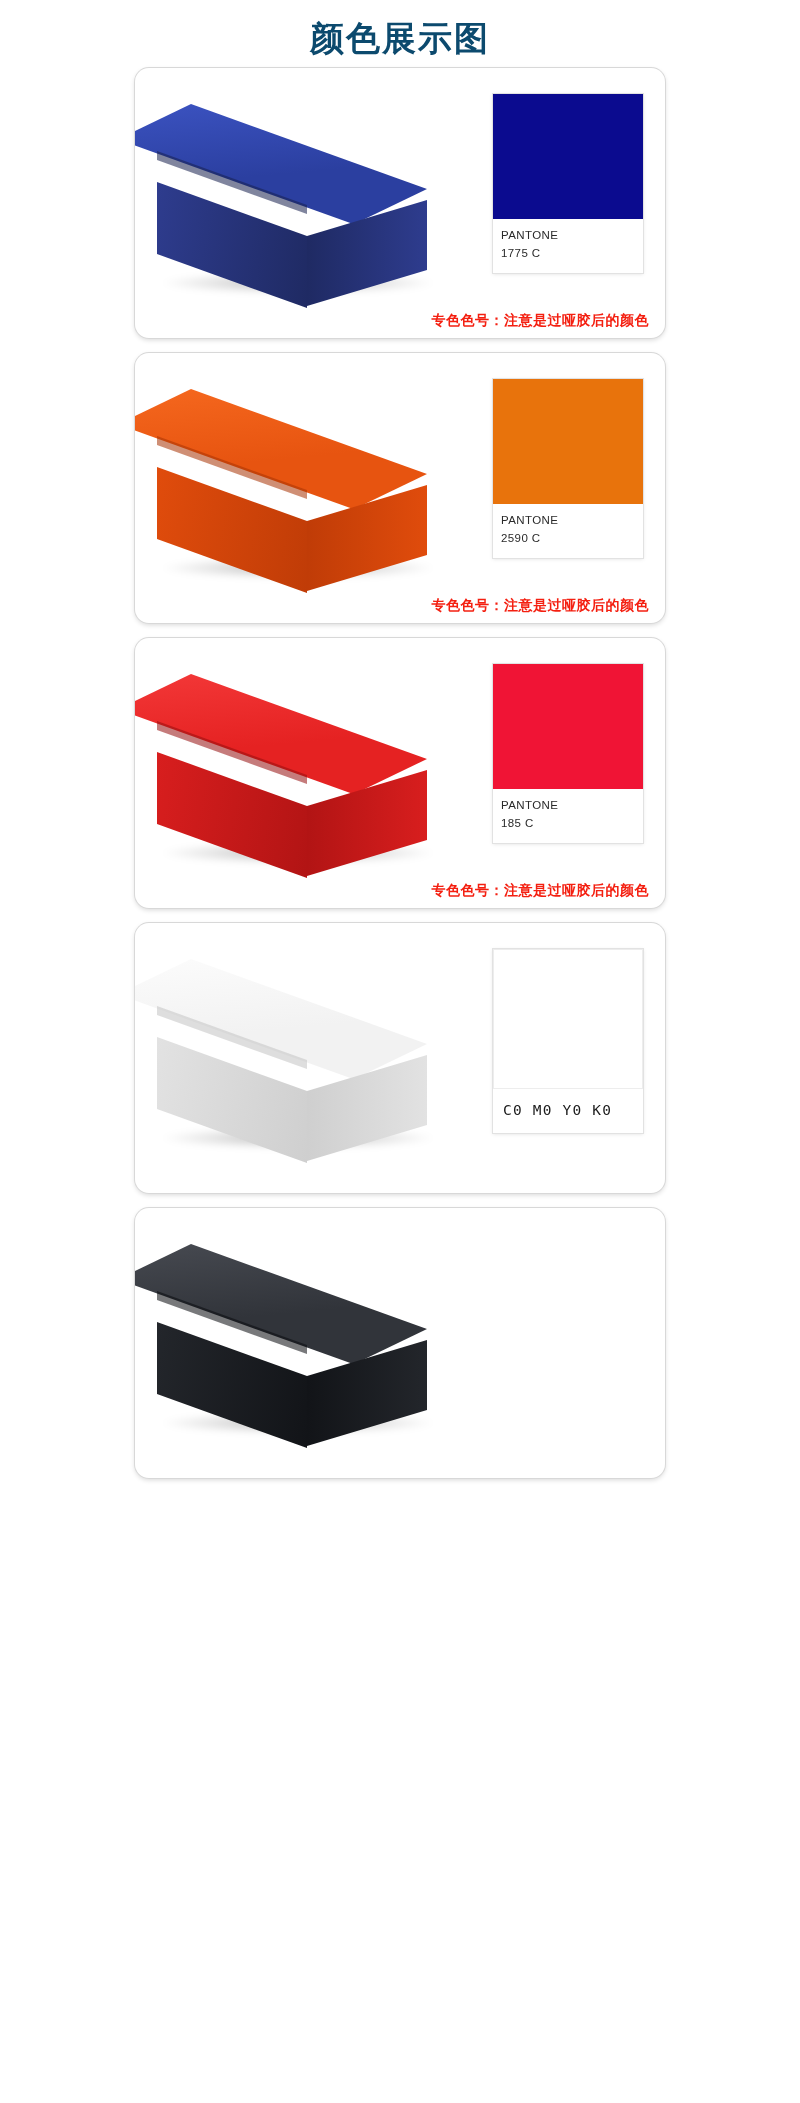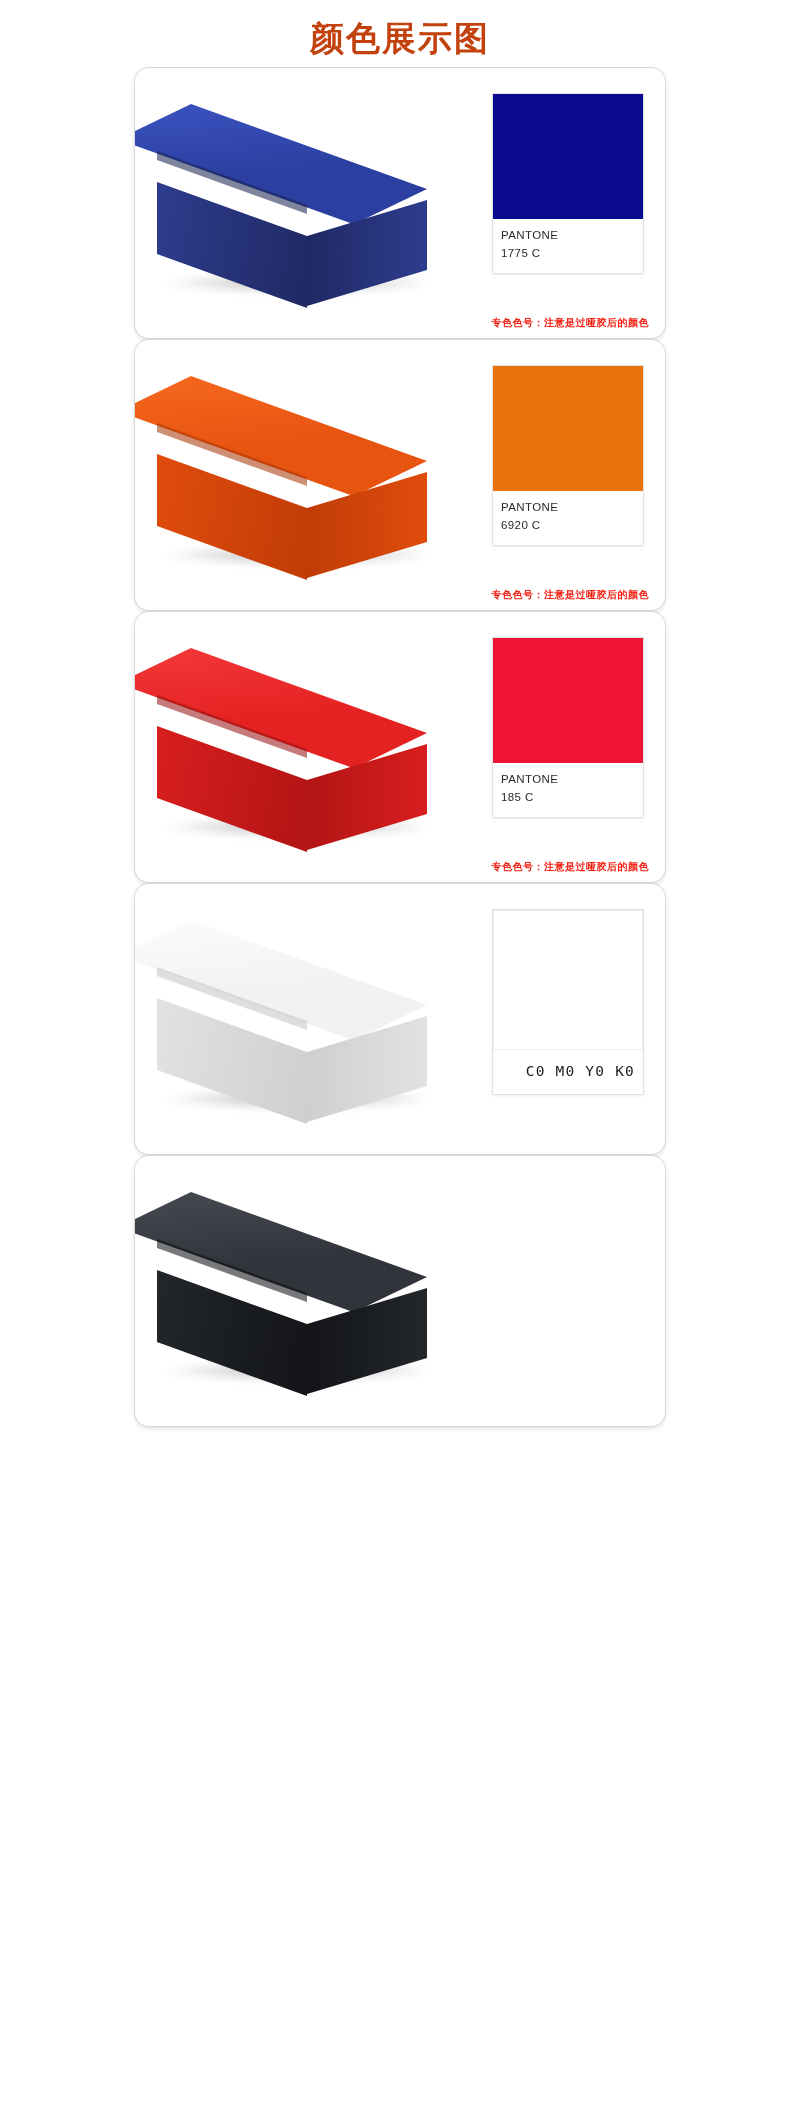--- a/index.html
+++ b/index.html
@@ -19,32 +19,32 @@
     width: 600px;
     margin: 0 auto;
     position: relative;
   }
 
   
   .page-title {
     text-align: center;
     font-size: 34px;
     font-weight: bold;
-    color: #c2410c;
+    color: #0c4a6e;
     letter-spacing: 2px;
     padding-top: 16px;
     padding-bottom: 6px;
     line-height: 1.35;
     font-family: "DejaVu Sans", "Liberation Sans", sans-serif;
   }
 
   
   .card {
     position: relative;
-    margin: 0 35px 2px 35px;
+    margin: 0 35px 15px 35px;
     background: #ffffff;
     border-radius: 14px;
     box-shadow: 0 0 0 1px #d8d8d8, 0 2px 5px rgba(0,0,0,0.16);
     height: 270px;
     overflow: hidden;
   }
 
   .card-inner {
     position: relative;
     width: 100%;
@@ -132,39 +132,39 @@
     color: #2a2a2a;
     line-height: 1.55;
     letter-spacing: 0.4px;
     font-family: "Liberation Sans", "DejaVu Sans", sans-serif;
     white-space: nowrap;
   }
   .swatch-cmyk .swatch-color { height: 140px; }
   .swatch-cmyk .swatch-label {
     min-height: 44px;
     padding: 10px 8px 12px 10px;
-    text-align: right;
+    text-align: left;
   }
   .swatch-cmyk .swatch-line {
     font-size: 14.5px;
     letter-spacing: 1.2px;
     color: #1b1b1b;
     font-family: "DejaVu Sans Mono", "Liberation Mono", monospace;
   }
   .swatch-white .swatch-color {
     background: #ffffff;
     box-shadow: inset 0 0 0 1px #ededed;
   }
 
   
   .caption {
     position: absolute;
     right: 16px;
     bottom: 8px;
-    font-size: 10px;
+    font-size: 14px;
     font-weight: bold;
     white-space: nowrap;
     letter-spacing: 0.5px;
     font-family: "DejaVu Sans", "Liberation Sans", sans-serif;
   }
 </style>
 </head>
 <body style="background: rgb(255, 255, 255);">
 
 <div id="page">
@@ -204,21 +204,21 @@
                 <div class="lid-seam" style="background: rgb(168, 51, 4);"></div>
                 <div class="lid-seam-r" style="background: rgb(168, 51, 4);"></div>
                 <div class="face face-front" style="background: linear-gradient(100deg, rgb(224, 76, 12) 0%, rgb(192, 60, 7) 100%);"></div>
                 <div class="face face-side" style="background: linear-gradient(90deg, rgb(192, 60, 7) 0%, rgb(224, 76, 12) 100%);"></div>
               </div>
             </div>
             <div class="swatch">
               <div class="swatch-color" style="background: rgb(232, 115, 12);"></div>
               <div class="swatch-label">
                 <div class="swatch-line">PANTONE</div>
-                <div class="swatch-line">6920 C</div>
+                <div class="swatch-line">2590 C</div>
               </div>
             </div>
             <div class="caption" style="color: rgb(244, 31, 16);">专色色号：注意是过哑胶后的颜色</div>
           </div>
         </div>
         <div class="card">
           <div class="card-inner">
             <div class="box-wrap">
               <div class="box-shadow-el"></div>
               <div class="box">

